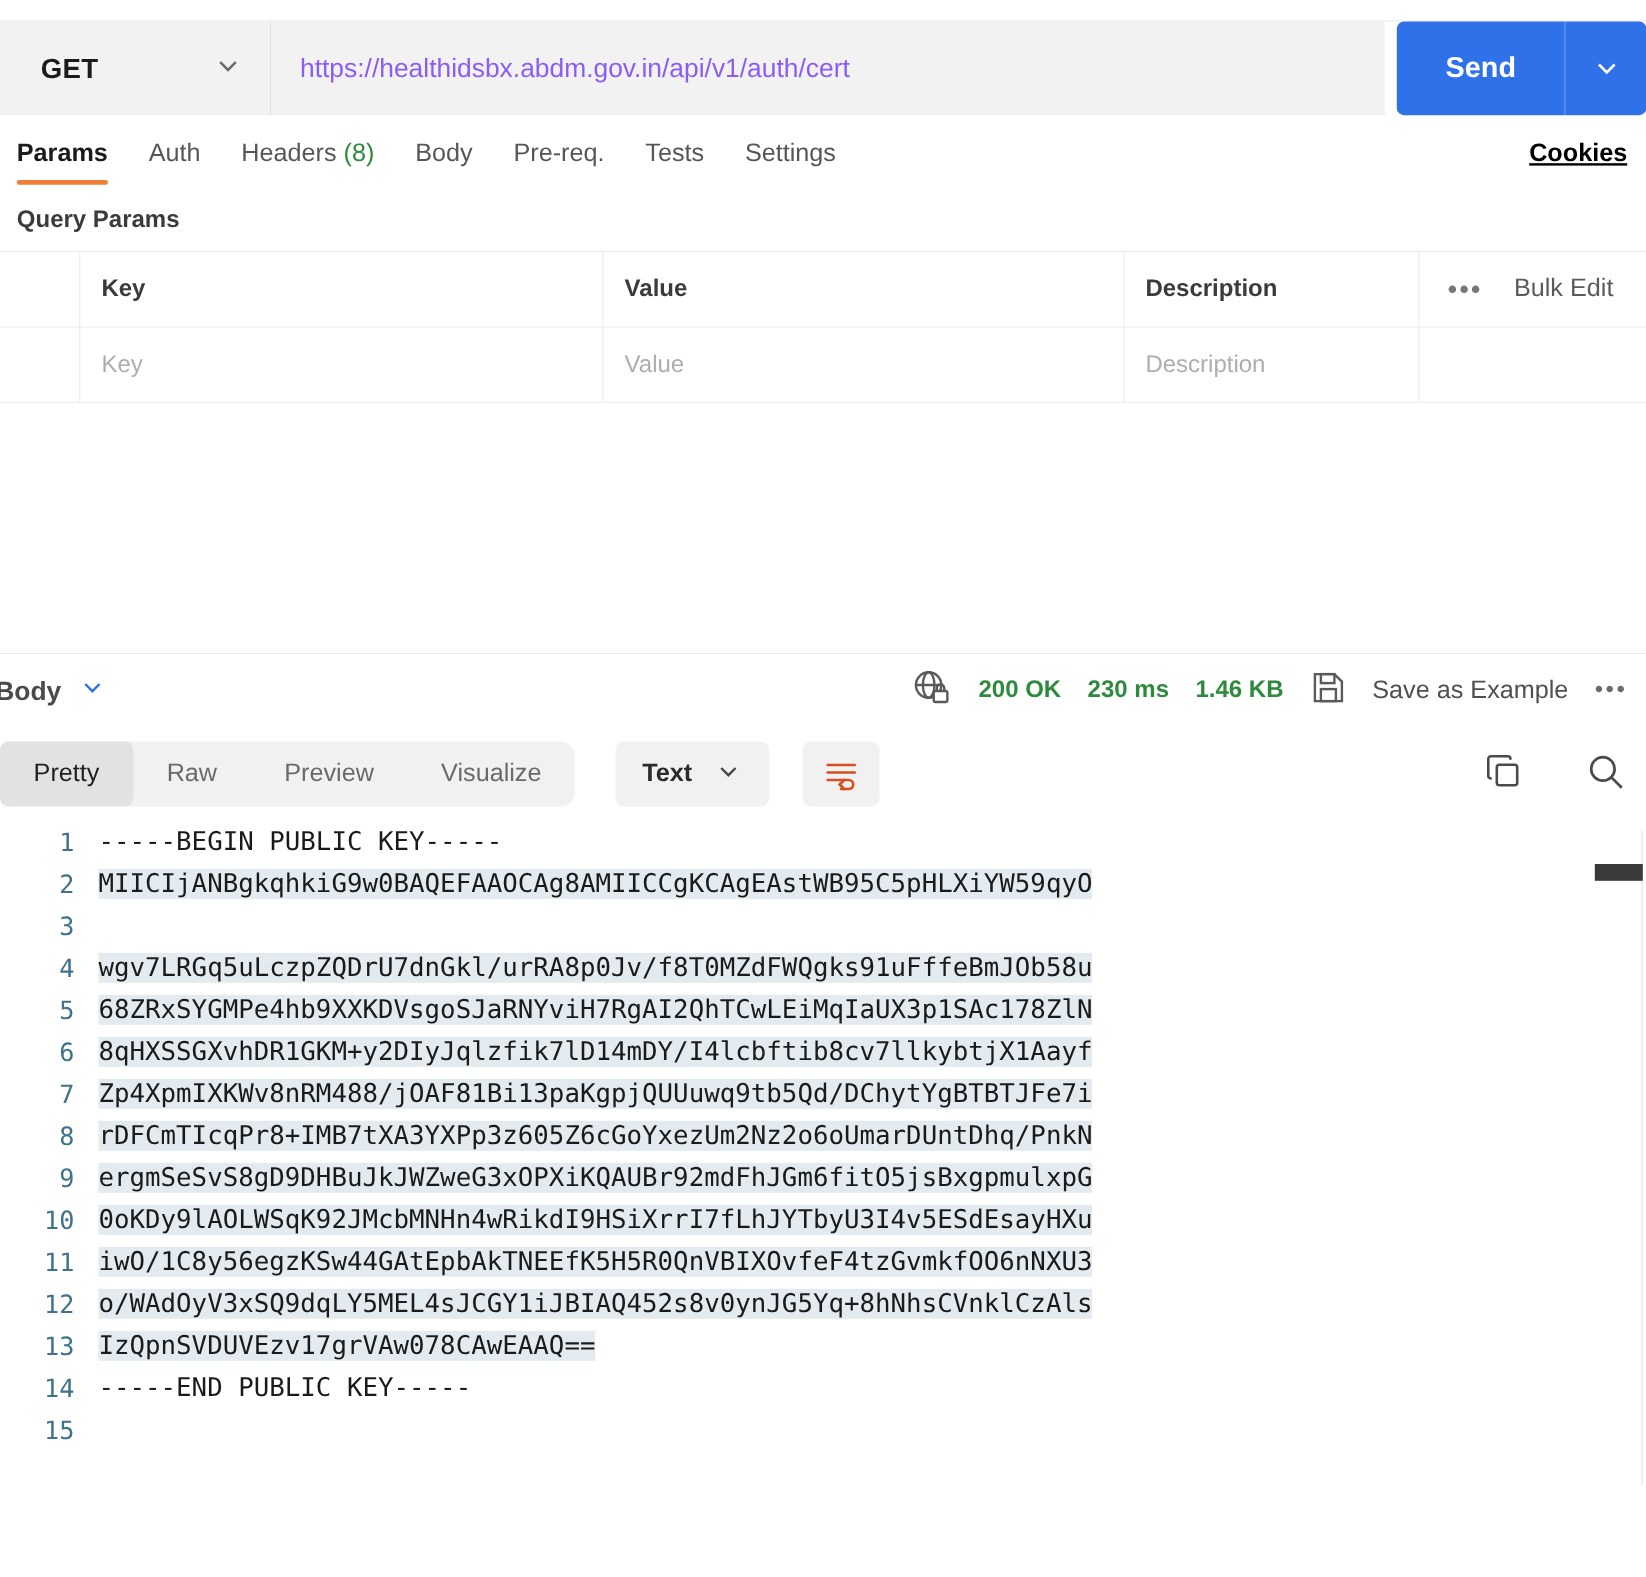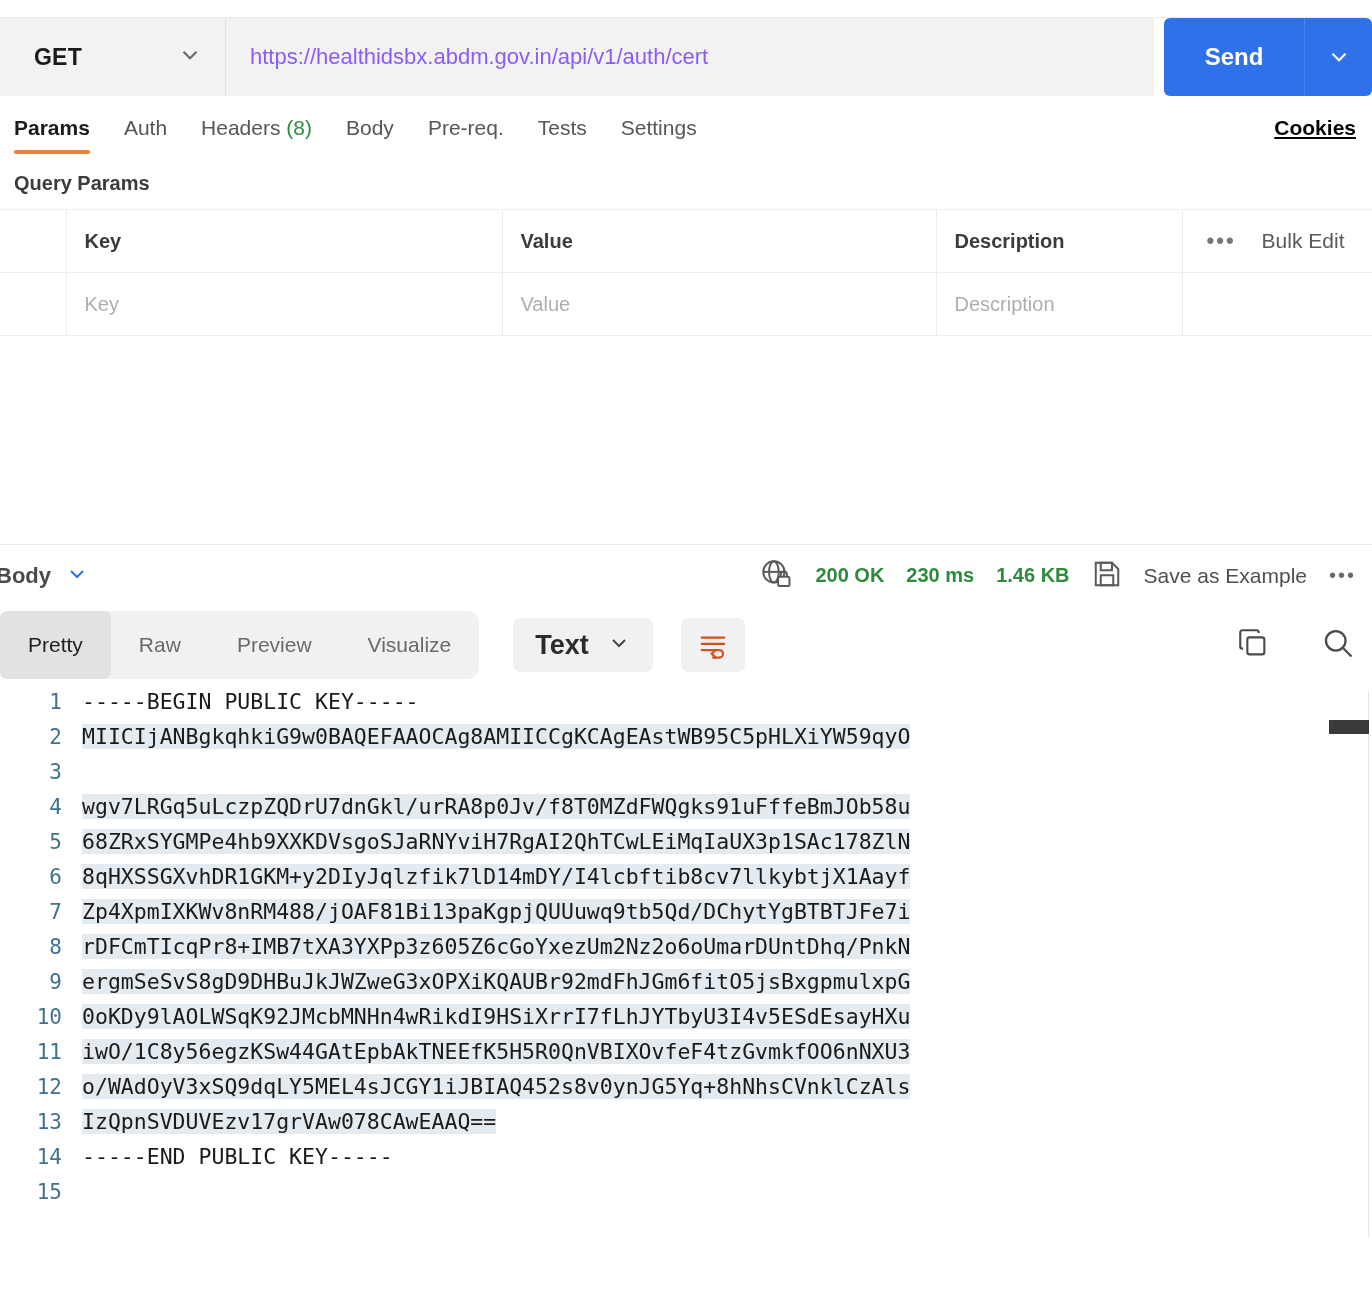--- a/index.html
+++ b/index.html
@@ -88,31 +88,31 @@
   }
   .body-label { position: absolute; left: -4px; display: flex; align-items: center; gap: 14px; }
   .body-text { font-size: 22px; font-weight: bold; color: #4a4a4a; }
   .stats { margin-left: auto; display: flex; align-items: center; gap: 22px; }
   .stat-green { font-size: 20px; color: #2e8b3d; font-weight: bold; }
   .save-example { font-size: 21px; color: #4f4f4f; }
   .meta-dots { letter-spacing: 2px; color: #6b6b6b; font-size: 20px; }
 
   
   .resp-tabs { display: flex; align-items: center; height: 78px; padding: 0 16px 0 0; gap: 14px; }
-  .seg { background: #f1f1f1; border-radius: 12px; display: flex; height: 68px; margin-left: 0; }
+  .seg { background: #f1f1f1; border-radius: 12px; display: flex; height: 54px; margin-left: 0; }
   .seg-item {
     font-size: 21px; color: #6a6a6a; display: flex; align-items: center;
     padding: 0 28px; border-radius: 7px;
   }
   .seg-item.active { background: #e2e2e2; color: #1f1f1f; }
   .select-box {
     background: #f1f1f1; border-radius: 7px; height: 54px; display: flex;
     align-items: center; gap: 18px; padding: 0 22px; margin-left: 20px;
   }
-  .select-text { font-size: 27px; color: #2b2b2b; font-weight: bold; }
+  .select-text { font-size: 21px; color: #2b2b2b; font-weight: bold; }
   .wrap-btn {
     background: #f1f1f1; border-radius: 7px; height: 54px; width: 64px;
     display: flex; align-items: center; justify-content: center; margin-left: 14px;
   }
   .right-icons { margin-left: auto; display: flex; align-items: center; gap: 50px; }
 
   
   .code-area { position: relative; height: 560px; overflow: hidden; }
   .code-rows { font-family: "DejaVu Sans Mono", monospace; font-size: 21.5px; }
   .code-row { display: flex; height: 35px; align-items: center; }

